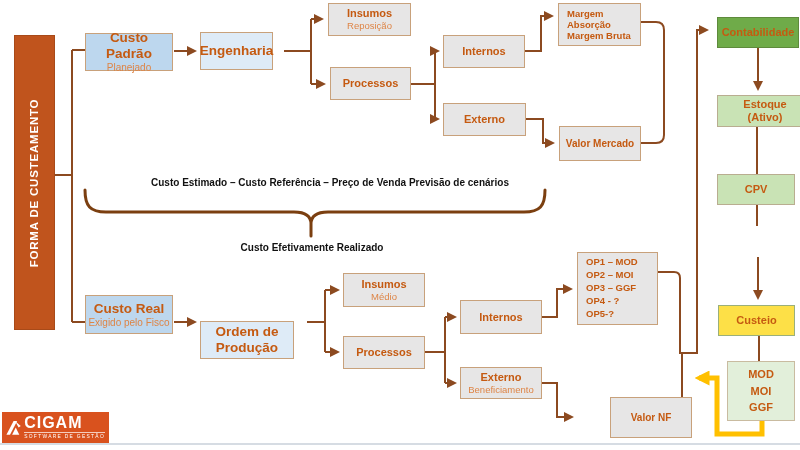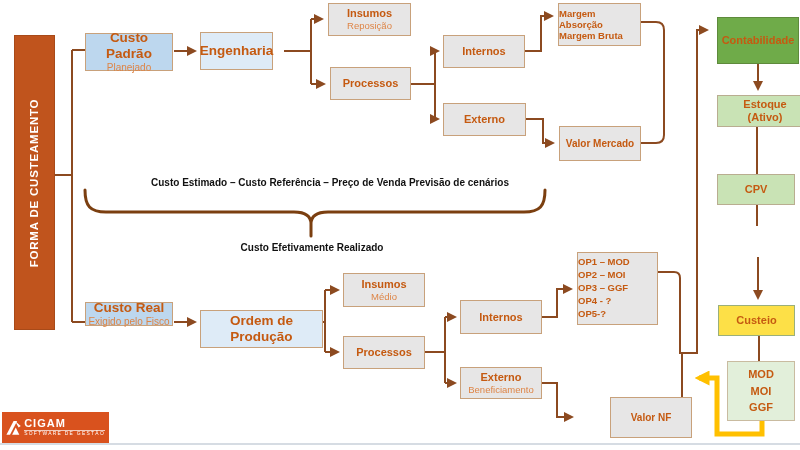--- a/index.html
+++ b/index.html
@@ -11,36 +11,36 @@
         text-align:center;border:1.6px solid #C8A17B;color:#C55A11;font-weight:bold;line-height:1.18;
         background:#E7E6E6}
   .node .sub{font-weight:normal;color:#DE8445}
   .blue{background:#BDD7EE}
   .bluelight{background:#DEEBF7}
   .gray{background:#E7E6E6}
   .greendark{background:#6FAB49;border-color:#5E8A3C}
   .greenmid{background:#fde047;border-color:#9AAF7B}
   .greenlight{background:#C9E3B5;border-color:#B9AD90}
   .greenpale{background:#E2EFDA;border-color:#C9BBA0}
-  .leftalign{align-items:flex-start;text-align:left;padding-left:0}
+  .leftalign{align-items:flex-start;text-align:left;padding-left:8px}
   .fs13{font-size:13.5px}
   .fs12{font-size:10px}
   .fs11{font-size:11px}
   .fs10{font-size:10px}
   .fs9{font-size:9.5px}
   .sidebar{position:absolute;left:14px;top:35px;width:41px;height:295px;background:#C0541D;
            border:1px solid #A84A19;display:flex;align-items:center;justify-content:center}
   .sidebar span{transform:rotate(-90deg);white-space:nowrap;color:#fff;font-weight:bold;
                 font-size:11.5px;letter-spacing:.8px}
   .note{position:absolute;color:#111;font-weight:bold;font-size:10px;text-align:center}
   .footerline{position:absolute;left:0;top:443px;width:800px;height:2px;background:#D6DCE3}
   .logo{position:absolute;left:2px;top:412px;width:107px;height:31px;background:#D9521E;
         display:flex;align-items:center;padding:2px 4px 2px 3px;gap:2px}
   .logo .txt{display:flex;flex-direction:column;align-items:flex-start;line-height:1}
-  .logo .brand{color:#fff;font-weight:bold;font-size:11px;letter-spacing:1px}
+  .logo .brand{color:#fff;font-weight:bold;font-size:16px;letter-spacing:1px}
   .logo .tag{color:#fff;font-size:4.9px;letter-spacing:1.3px;border-top:.5px solid rgba(255,255,255,.7);
              padding-top:1.5px;margin-top:1px;white-space:nowrap}
 </style>
 </head>
 <body>
 
 <div class="stage">
 
   <svg class="wires" viewBox="0 0 800 450">
     <defs>
@@ -118,25 +118,25 @@
     <span>Absorção</span>
     <span>Margem Bruta</span>
   </div>
   <div class="node gray fs12" style="left:559px;top:126px;width:82px;height:35px">
     <span>Valor Mercado</span>
   </div>
 
   <div class="note" style="left:120px;top:177px;width:420px">Custo Estimado – Custo Referência – Preço de Venda Previsão de cenários</div>
   <div class="note" style="left:212px;top:242px;width:200px">Custo Efetivamente Realizado</div>
 
-  <div class="node blue fs13" style="left:85px;top:302px;width:88px;height:24px">
+  <div class="node blue fs13" style="left:85px;top:295px;width:88px;height:39px">
     <span>Custo Real</span>
     <span class="sub fs10">Exigido pelo Fisco</span>
   </div>
-  <div class="node bluelight fs13" style="left:200px;top:310px;width:123px;height:38px">
+  <div class="node bluelight fs13" style="left:200px;top:321px;width:94px;height:38px">
     <span style="width:72px">Ordem de Produção</span>
   </div>
   <div class="node gray fs11" style="left:343px;top:273px;width:82px;height:34px">
     <span>Insumos</span>
     <span class="sub fs9">Médio</span>
   </div>
   <div class="node gray fs11" style="left:343px;top:336px;width:82px;height:33px">
     <span>Processos</span>
   </div>
   <div class="node gray fs11" style="left:460px;top:300px;width:82px;height:34px">
@@ -150,21 +150,21 @@
     <span>OP1 – MOD</span>
     <span>OP2 – MOI</span>
     <span>OP3 – GGF</span>
     <span>OP4 - ?</span>
     <span>OP5-?</span>
   </div>
   <div class="node gray fs12" style="left:610px;top:397px;width:82px;height:41px">
     <span>Valor NF</span>
   </div>
 
-  <div class="node greendark fs11" style="left:717px;top:17px;width:82px;height:47px">
+  <div class="node greendark fs11" style="left:717px;top:17px;width:82px;height:31px">
     <span>Contabilidade</span>
   </div>
   <div class="node greenlight fs11" style="left:717px;top:95px;width:96px;height:32px">
     <span>Estoque</span>
     <span>(Ativo)</span>
   </div>
   <div class="node greenlight fs11" style="left:717px;top:174px;width:78px;height:31px">
     <span>CPV</span>
   </div>
   <div class="node greenmid fs11" style="left:718px;top:305px;width:77px;height:31px">

